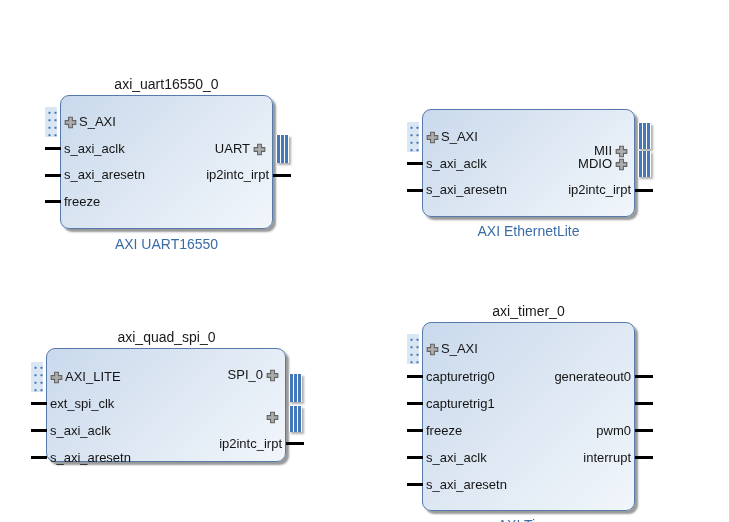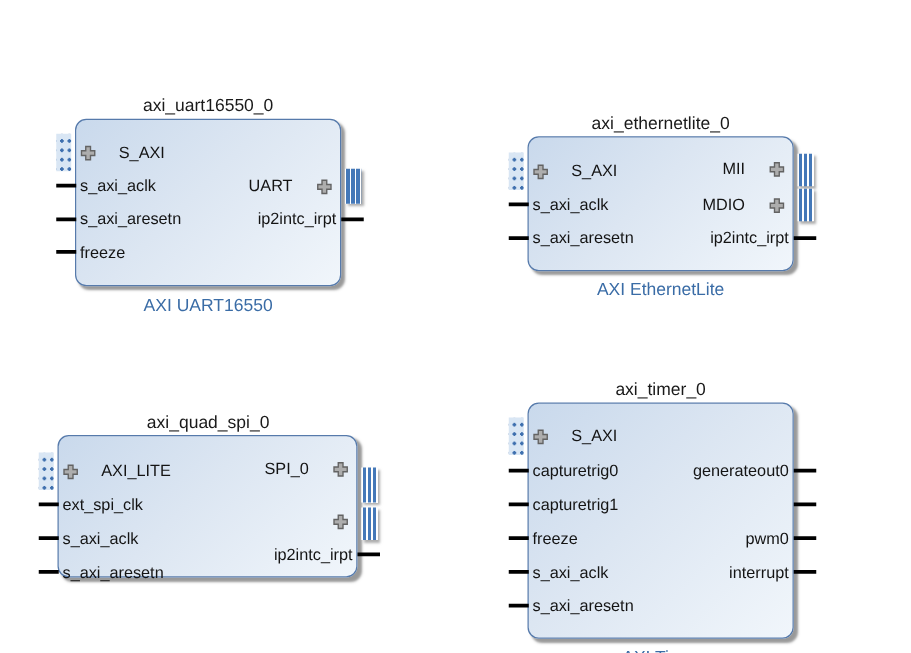--- a/index.html
+++ b/index.html
@@ -16,21 +16,21 @@
     white-space:nowrap;
   }
   .block{
     position:absolute;box-sizing:border-box;
     background:linear-gradient(135deg,#c9d9ec 0%,#dce6f2 45%,#f1f6fb 100%);
     border:1px solid #567aab;border-radius:9px;
     box-shadow:3px 3px 2px rgba(128,128,128,0.8);
   }
   .port{
     position:absolute;height:20px;display:flex;align-items:center;
-    font-size:13px;color:#141414;white-space:nowrap;line-height:20px;gap:16px;
+    font-size:13px;color:#141414;white-space:nowrap;line-height:20px;
   }
   .port.left{left:3px;}
   .port.right{right:3px;justify-content:flex-end;}
   .port.right.iface{right:6px;}
   .plus{width:13px;height:13px;display:inline-block;line-height:0;flex:0 0 13px;}
   .port.left .plus{margin-right:2px;}
   .port.right .plus{margin-left:3px;}
   .pin{position:absolute;height:3px;background:#000000;}
   .pin.left{left:-16px;width:16px;}
   .pin.right{right:-19px;width:18px;}
@@ -86,40 +86,39 @@
     <span class="pin left" style="top:51px"></span>
     <span class="pin left" style="top:78px"></span>
     <span class="pin left" style="top:104px"></span>
     <span class="pin right" style="top:78px"></span>
 
     <span class="stub-stripe" style="top:39px;height:28px"></span>
   </div>
 
   <div class="blabel" style="left:30px;top:190px;width:273px">AXI UART16550</div>
 
-  <div class="btitle" style="left:392px;top:44px;width:273px">axi_ethernetlite_0</div>
 
   <div class="block" style="left:422px;top:63px;width:213px;height:108px">
 
     <span class="stub-dot" style="top:12px"></span>
 
     <div class="port left iface" style="top:17px">
       <span class="plus"><svg viewBox="0 0 13 13" width="13" height="13">
             <path d="M4.6 1.2h3.8v3.4h3.4v3.8H8.4v3.4H4.6V8.4H1.2V4.6h3.4z" fill="#adadad" stroke="#636363" stroke-width="1.1"></path>
           </svg></span>
       <span>S_AXI</span>
     </div>
     <div class="port left" style="top:44px">
       <span>s_axi_aclk</span>
     </div>
     <div class="port left" style="top:70px">
       <span>s_axi_aresetn</span>
     </div>
 
-    <div class="port right iface" style="top:15px">
+    <div class="port right iface" style="top:31px">
       <span>MII</span>
       <span class="plus"><svg viewBox="0 0 13 13" width="13" height="13">
             <path d="M4.6 1.2h3.8v3.4h3.4v3.8H8.4v3.4H4.6V8.4H1.2V4.6h3.4z" fill="#adadad" stroke="#636363" stroke-width="1.1"></path>
           </svg></span>
     </div>
     <div class="port right iface" style="top:44px">
       <span>MDIO</span>
       <span class="plus"><svg viewBox="0 0 13 13" width="13" height="13">
             <path d="M4.6 1.2h3.8v3.4h3.4v3.8H8.4v3.4H4.6V8.4H1.2V4.6h3.4z" fill="#adadad" stroke="#636363" stroke-width="1.1"></path>
           </svg></span>

